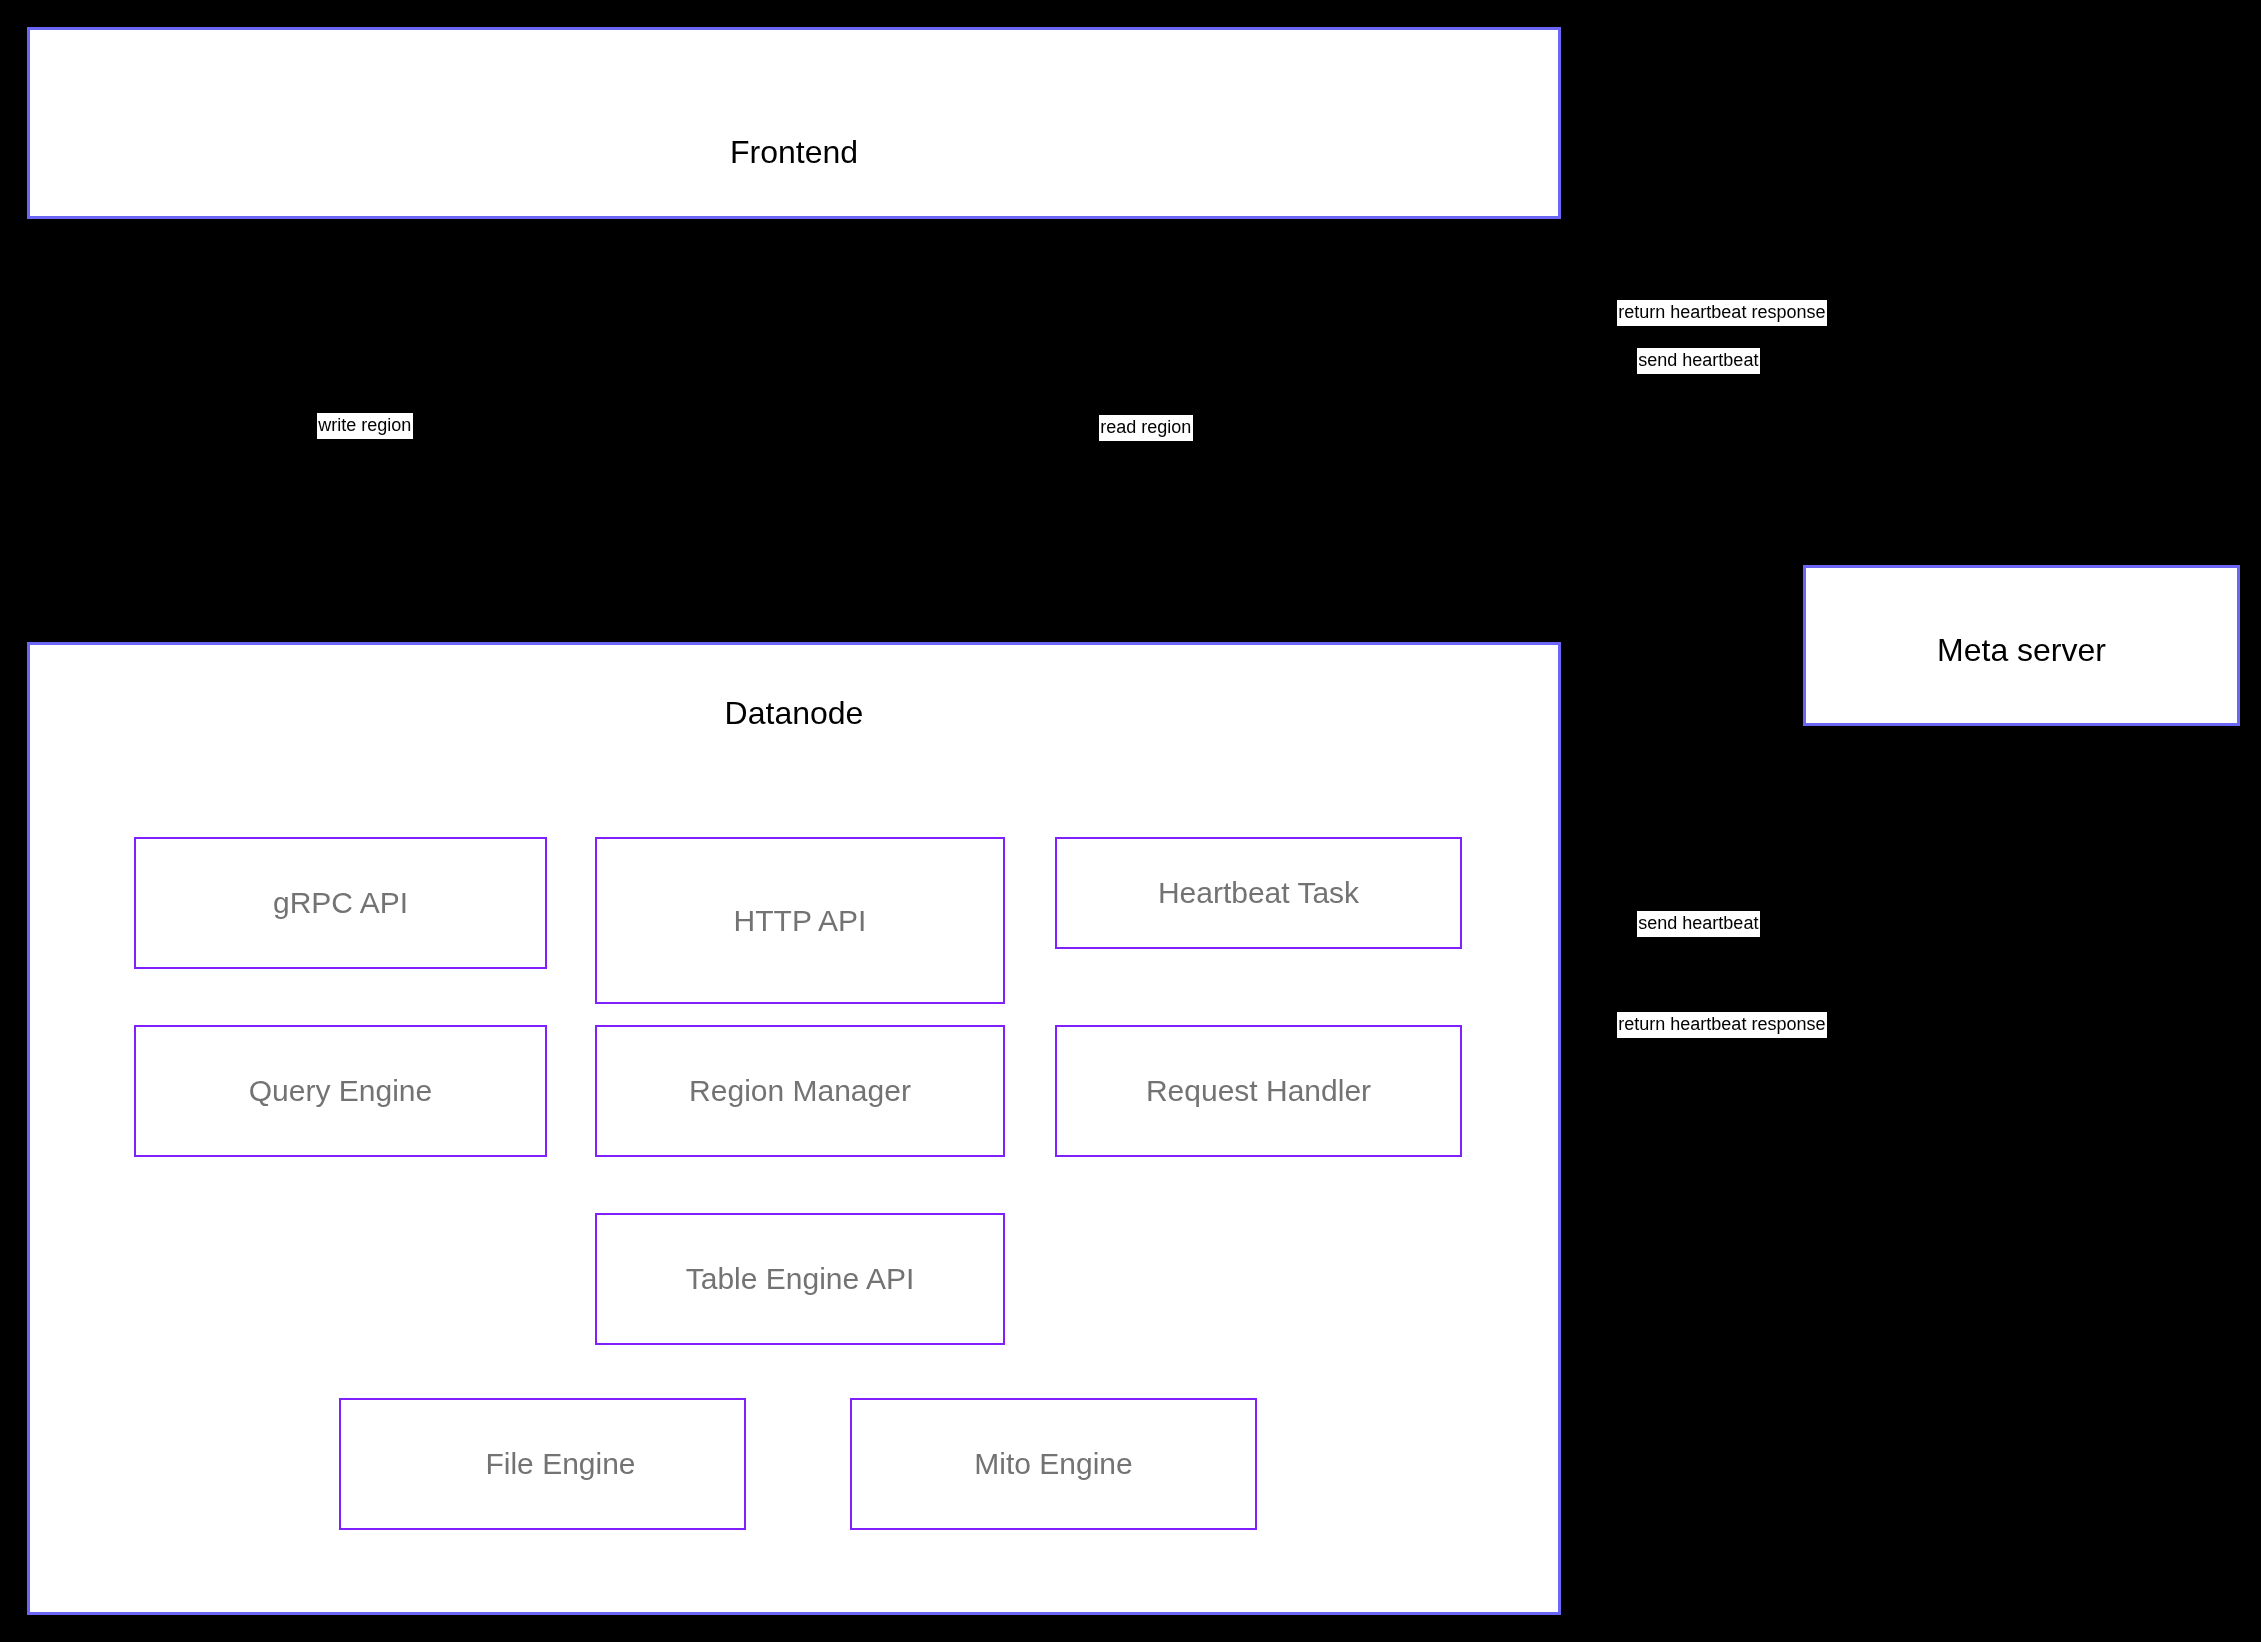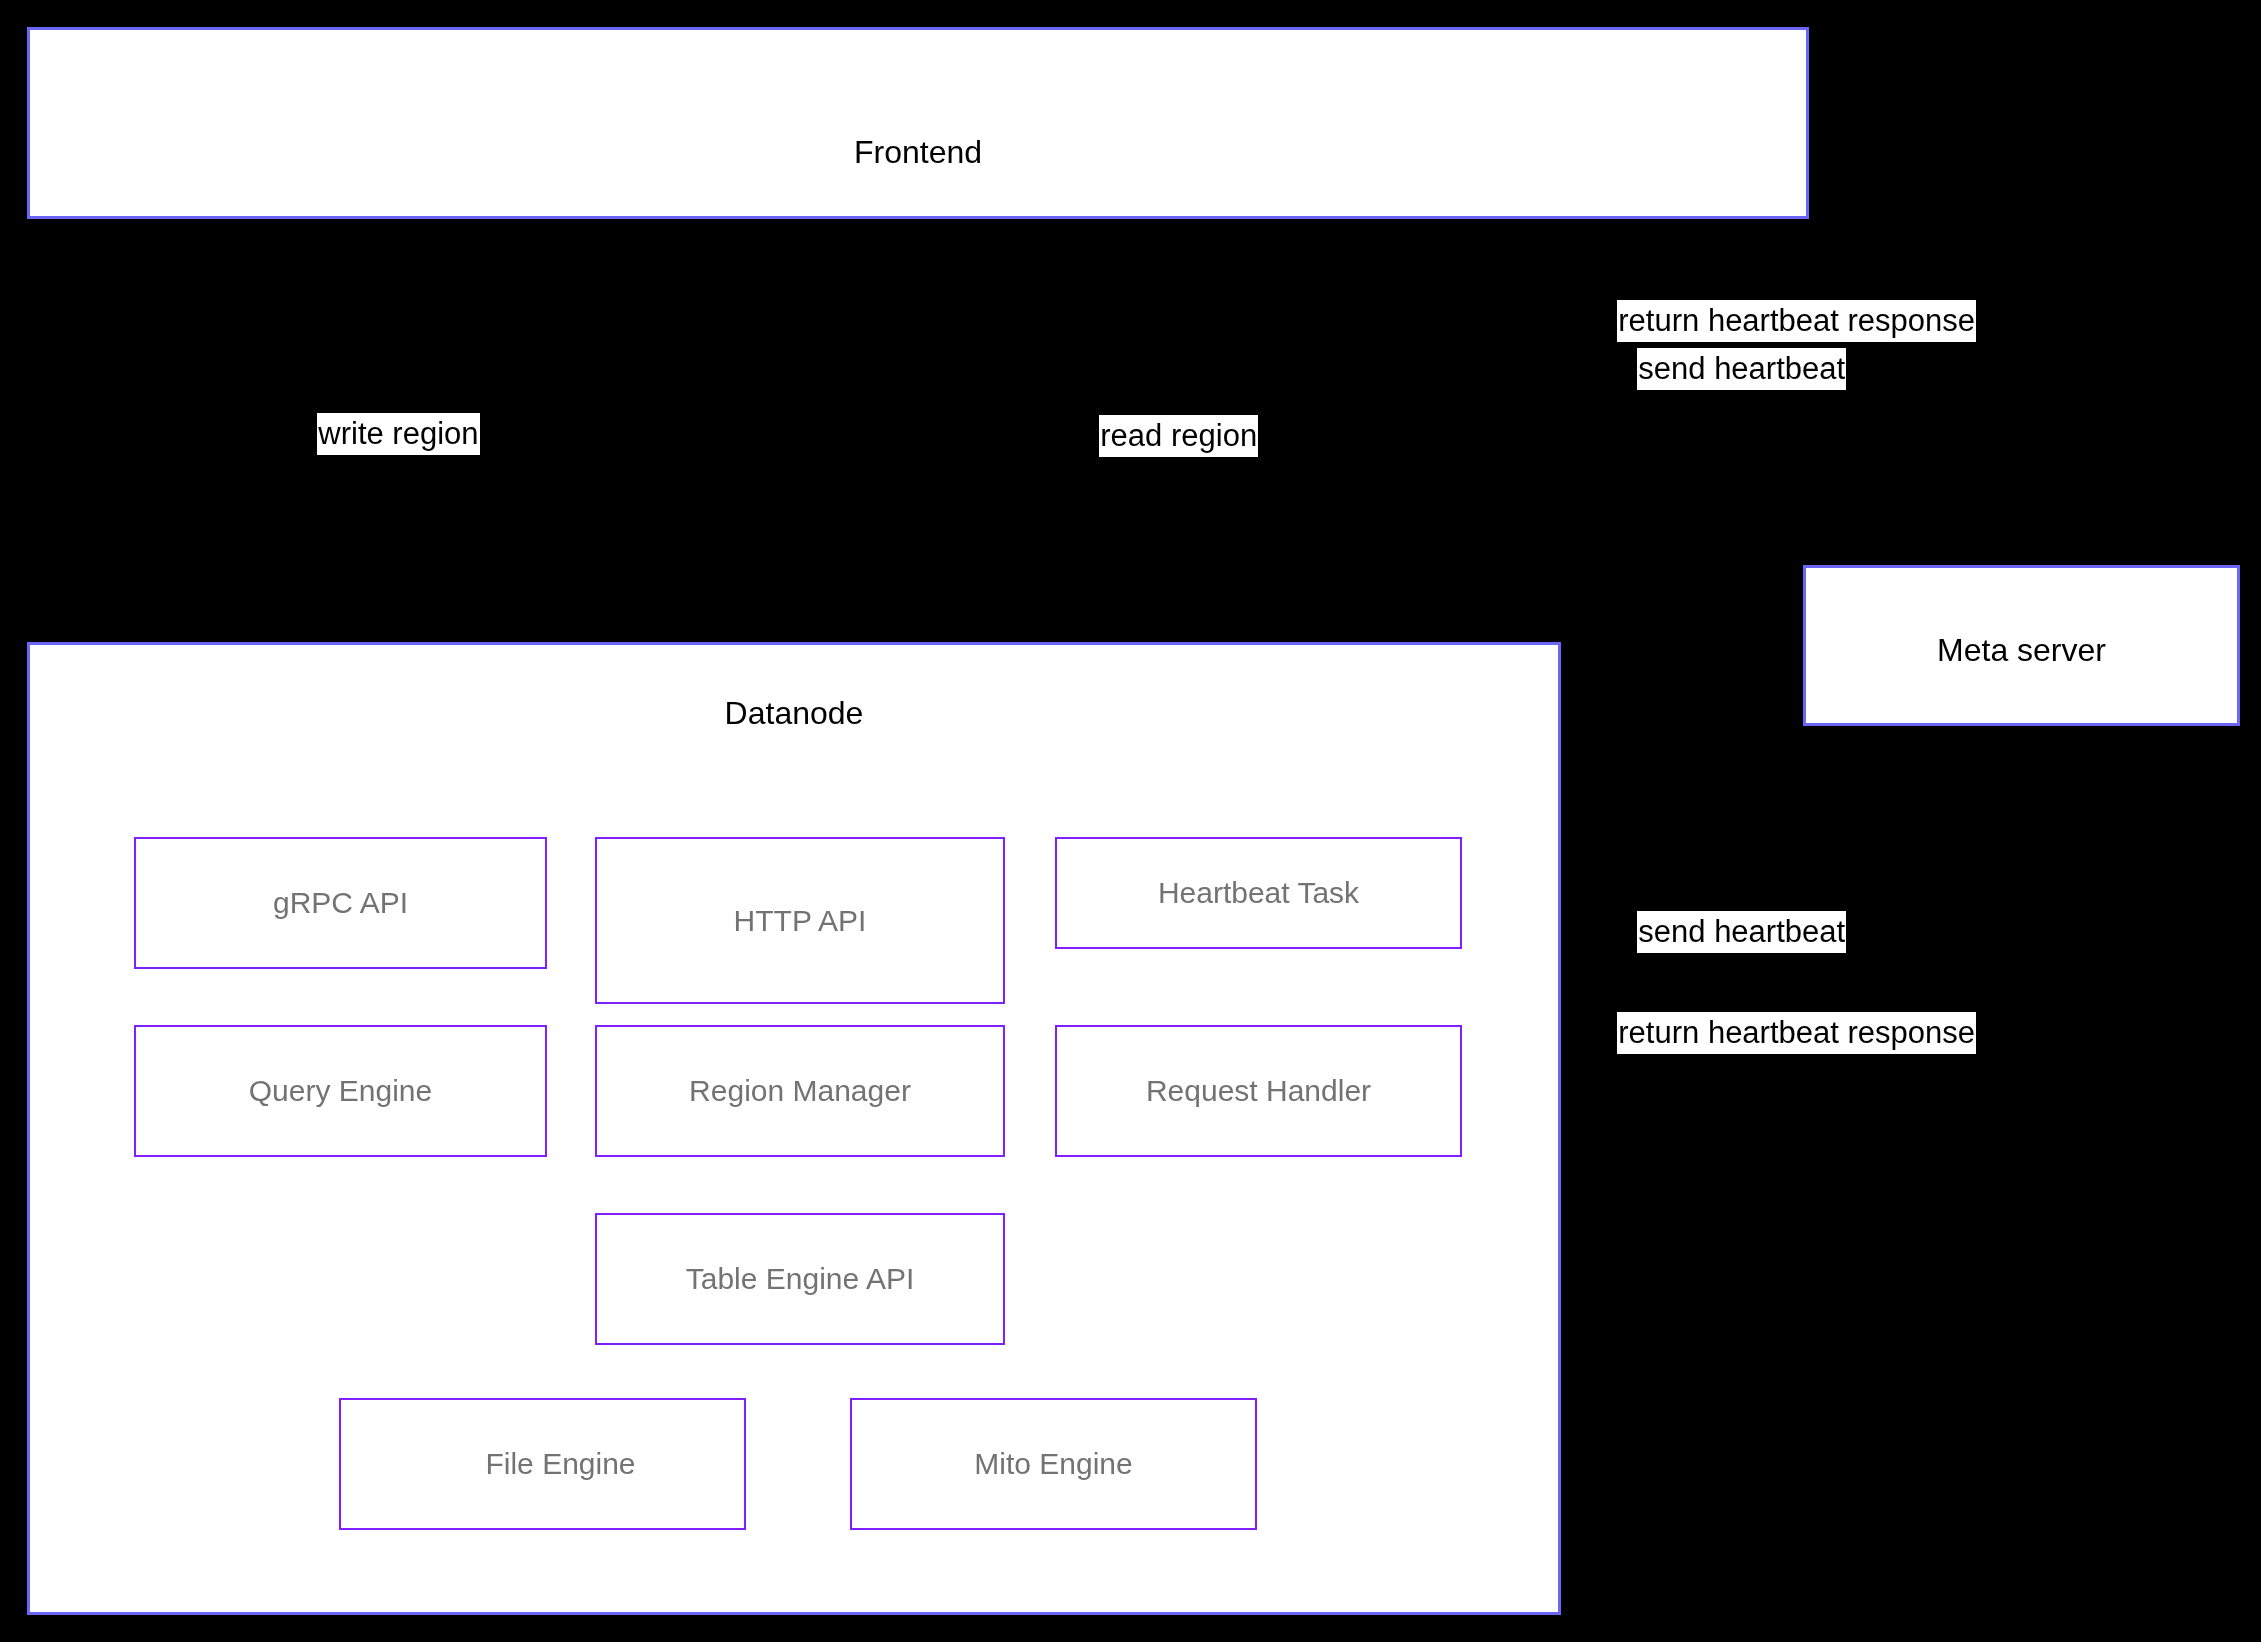--- a/index.html
+++ b/index.html
@@ -60,21 +60,21 @@
     font-size: 30px;
     font-family: "Liberation Sans", sans-serif;
     white-space: nowrap;
     text-align: center;
   }
   
   .edge-label {
     position: absolute;
     background: #ffffff;
     color: #000000;
-    font-size: 31px;
+    font-size: 18px;
     line-height: 1.28;
     font-family: "Liberation Sans", sans-serif;
     white-space: nowrap;
     padding: 1.3px 1.3px;
     box-sizing: border-box;
   }
 </style>
 </head>
 <body>
 
@@ -93,21 +93,21 @@
 
     <path d="M 2322 255 L 2760 255 L 2760 840" fill="none" stroke="#000000" stroke-width="5" marker-end="url(#arrow)"></path>
 
     <path d="M 2920 840 L 2920 115 L 2322 115" fill="none" stroke="#000000" stroke-width="5" marker-end="url(#arrow)"></path>
 
     <path d="M 2322 1290 L 2760 1290 L 2760 1080" fill="none" stroke="#000000" stroke-width="5" marker-end="url(#arrow)"></path>
 
     <path d="M 2920 1080 L 2920 1190 L 2322 1190" fill="none" stroke="#000000" stroke-width="5" marker-end="url(#arrow)"></path>
   </svg>
 
-  <div class="node-outer" style="left:27px; top:27px; width:1782px; height:192px;">
+  <div class="node-outer" style="left:27px; top:27px; width:1534px; height:192px;">
     <div class="node-title" style="top:104px;">Frontend</div>
   </div>
 
   <div class="node-outer" style="left:1803px; top:565px; width:437px; height:161px;">
     <div class="node-title" style="top:64px;">Meta server</div>
   </div>
 
   <div class="node-outer" style="left:27px; top:642px; width:1534px; height:973px;">
     <div class="node-title" style="top:50px;">Datanode</div>
 

